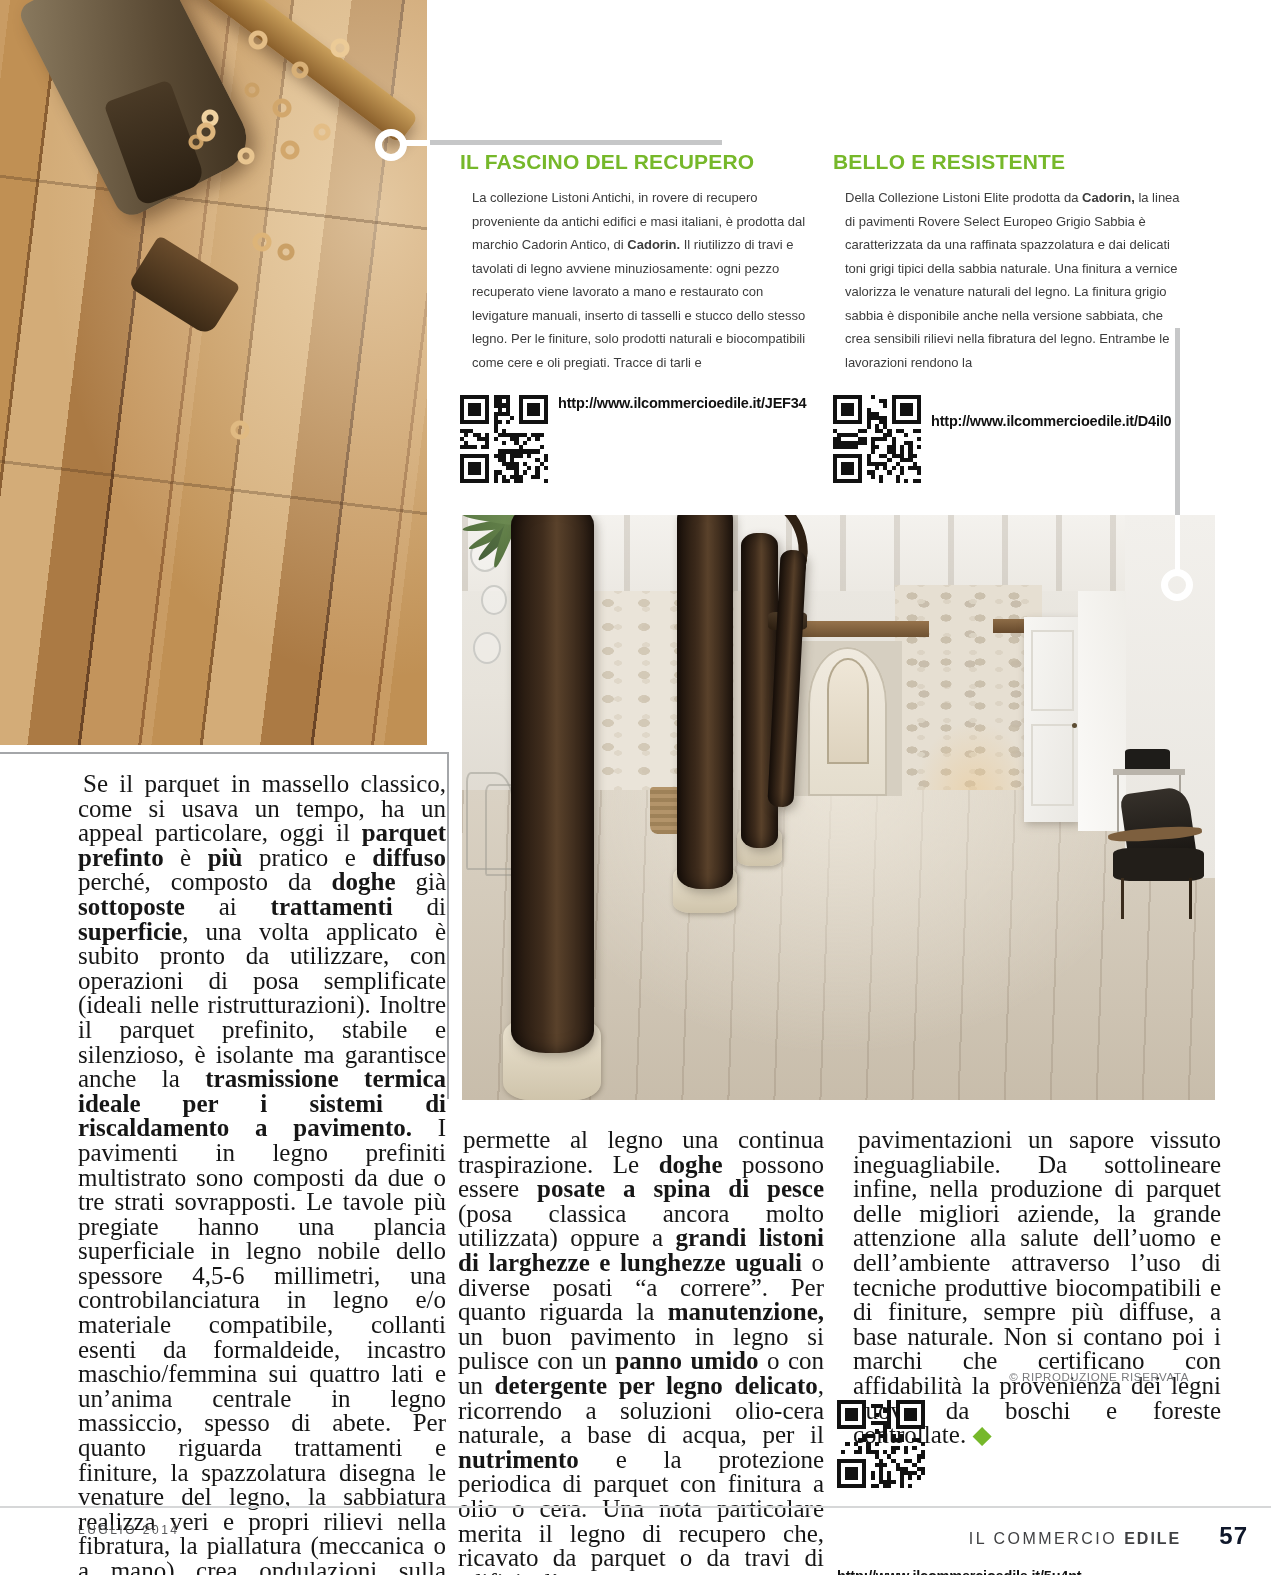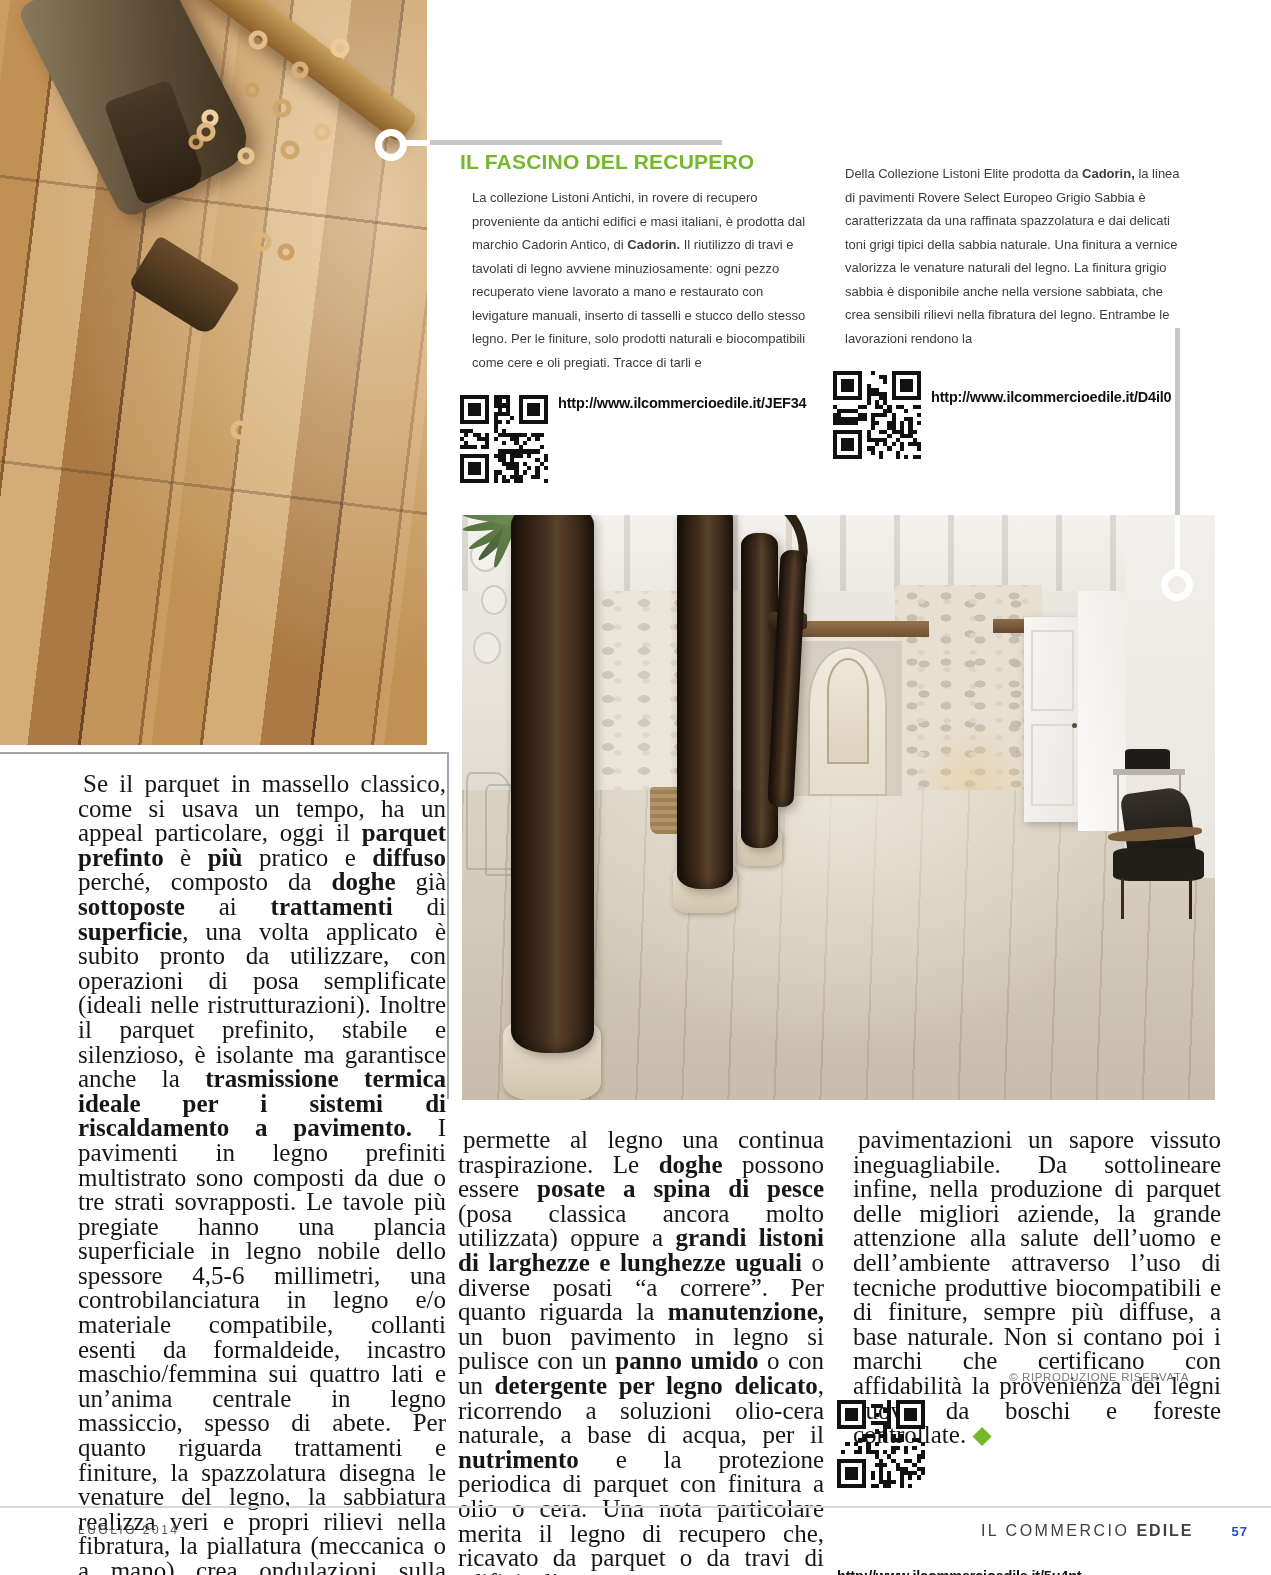--- a/index.html
+++ b/index.html
@@ -141,21 +141,21 @@
   .greenmark{color:#76b82a;}
   .copyright{position:absolute;left:833px;top:1371px;width:356px;text-align:right;
       font-size:11.5px;letter-spacing:.6px;color:#77787b;}
   .qr3{position:absolute;left:837px;top:1391px;width:88px;height:88px;}
   .url3{position:absolute;left:837px;top:1568px;}
   
   .footrule{position:absolute;left:0;top:1506px;width:1271px;height:2px;background:#d6d7d8;}
   .foot-left{position:absolute;left:78px;top:1523px;font-size:12px;letter-spacing:2.5px;color:#58595b;}
   .foot-right{position:absolute;right:23px;top:1522px;font-size:16px;letter-spacing:2.5px;color:#404143;}
   .foot-right b{letter-spacing:2px;}
-  .foot-page{display:inline-block;margin-left:38px;font-weight:bold;font-size:13px;letter-spacing:1px;color:#1d4ed8;}
+  .foot-page{display:inline-block;margin-left:38px;font-weight:bold;font-size:24px;letter-spacing:1px;color:#0f172a;}
 </style>
 </head>
 <body>
 
 <div id="page">
 
   <div class="photo-wood">
     <div class="joints"></div>
     <div class="tool-handle"></div>
     <div class="tool-plane"></div>
@@ -302,20 +302,21 @@
             <rect x="2" y="16" width="3" height="3"></rect>
           </svg>
         </div>
       <div>
         <div class="url">http://www.ilcommercioedile.it/JEF34</div>
       </div>
     </div>
   </section>
 
   <section class="feature f-right">
+    <h3 class="greenmark">BELLO E RESISTENTE</h3>
     <p class="ftxt">Della Collezione Listoni Elite prodotta da <b>Cadorin,</b> la linea di pavimenti Rovere Select Europeo Grigio Sabbia è caratterizzata da una raffinata spazzolatura e dai delicati toni grigi tipici della sabbia naturale. Una finitura a vernice valorizza le venature naturali del legno. La finitura grigio sabbia è disponibile anche nella versione sabbiata, che crea sensibili rilievi nella fibratura del legno. Entrambe le lavorazioni rendono la</p>
     <div class="qrrow">
       <div class="qr">
           <svg viewBox="0 0 21 21" shape-rendering="crispEdges" fill="#111" xmlns="http://www.w3.org/2000/svg">
             <rect x="9" y="0" width="1" height="1"></rect>
             <rect x="11" y="1" width="1" height="1"></rect>
             <rect x="12" y="1" width="1" height="1"></rect>
             <rect x="12" y="2" width="1" height="1"></rect>
             <rect x="8" y="3" width="1" height="1"></rect>
             <rect x="8" y="4" width="1" height="1"></rect>

